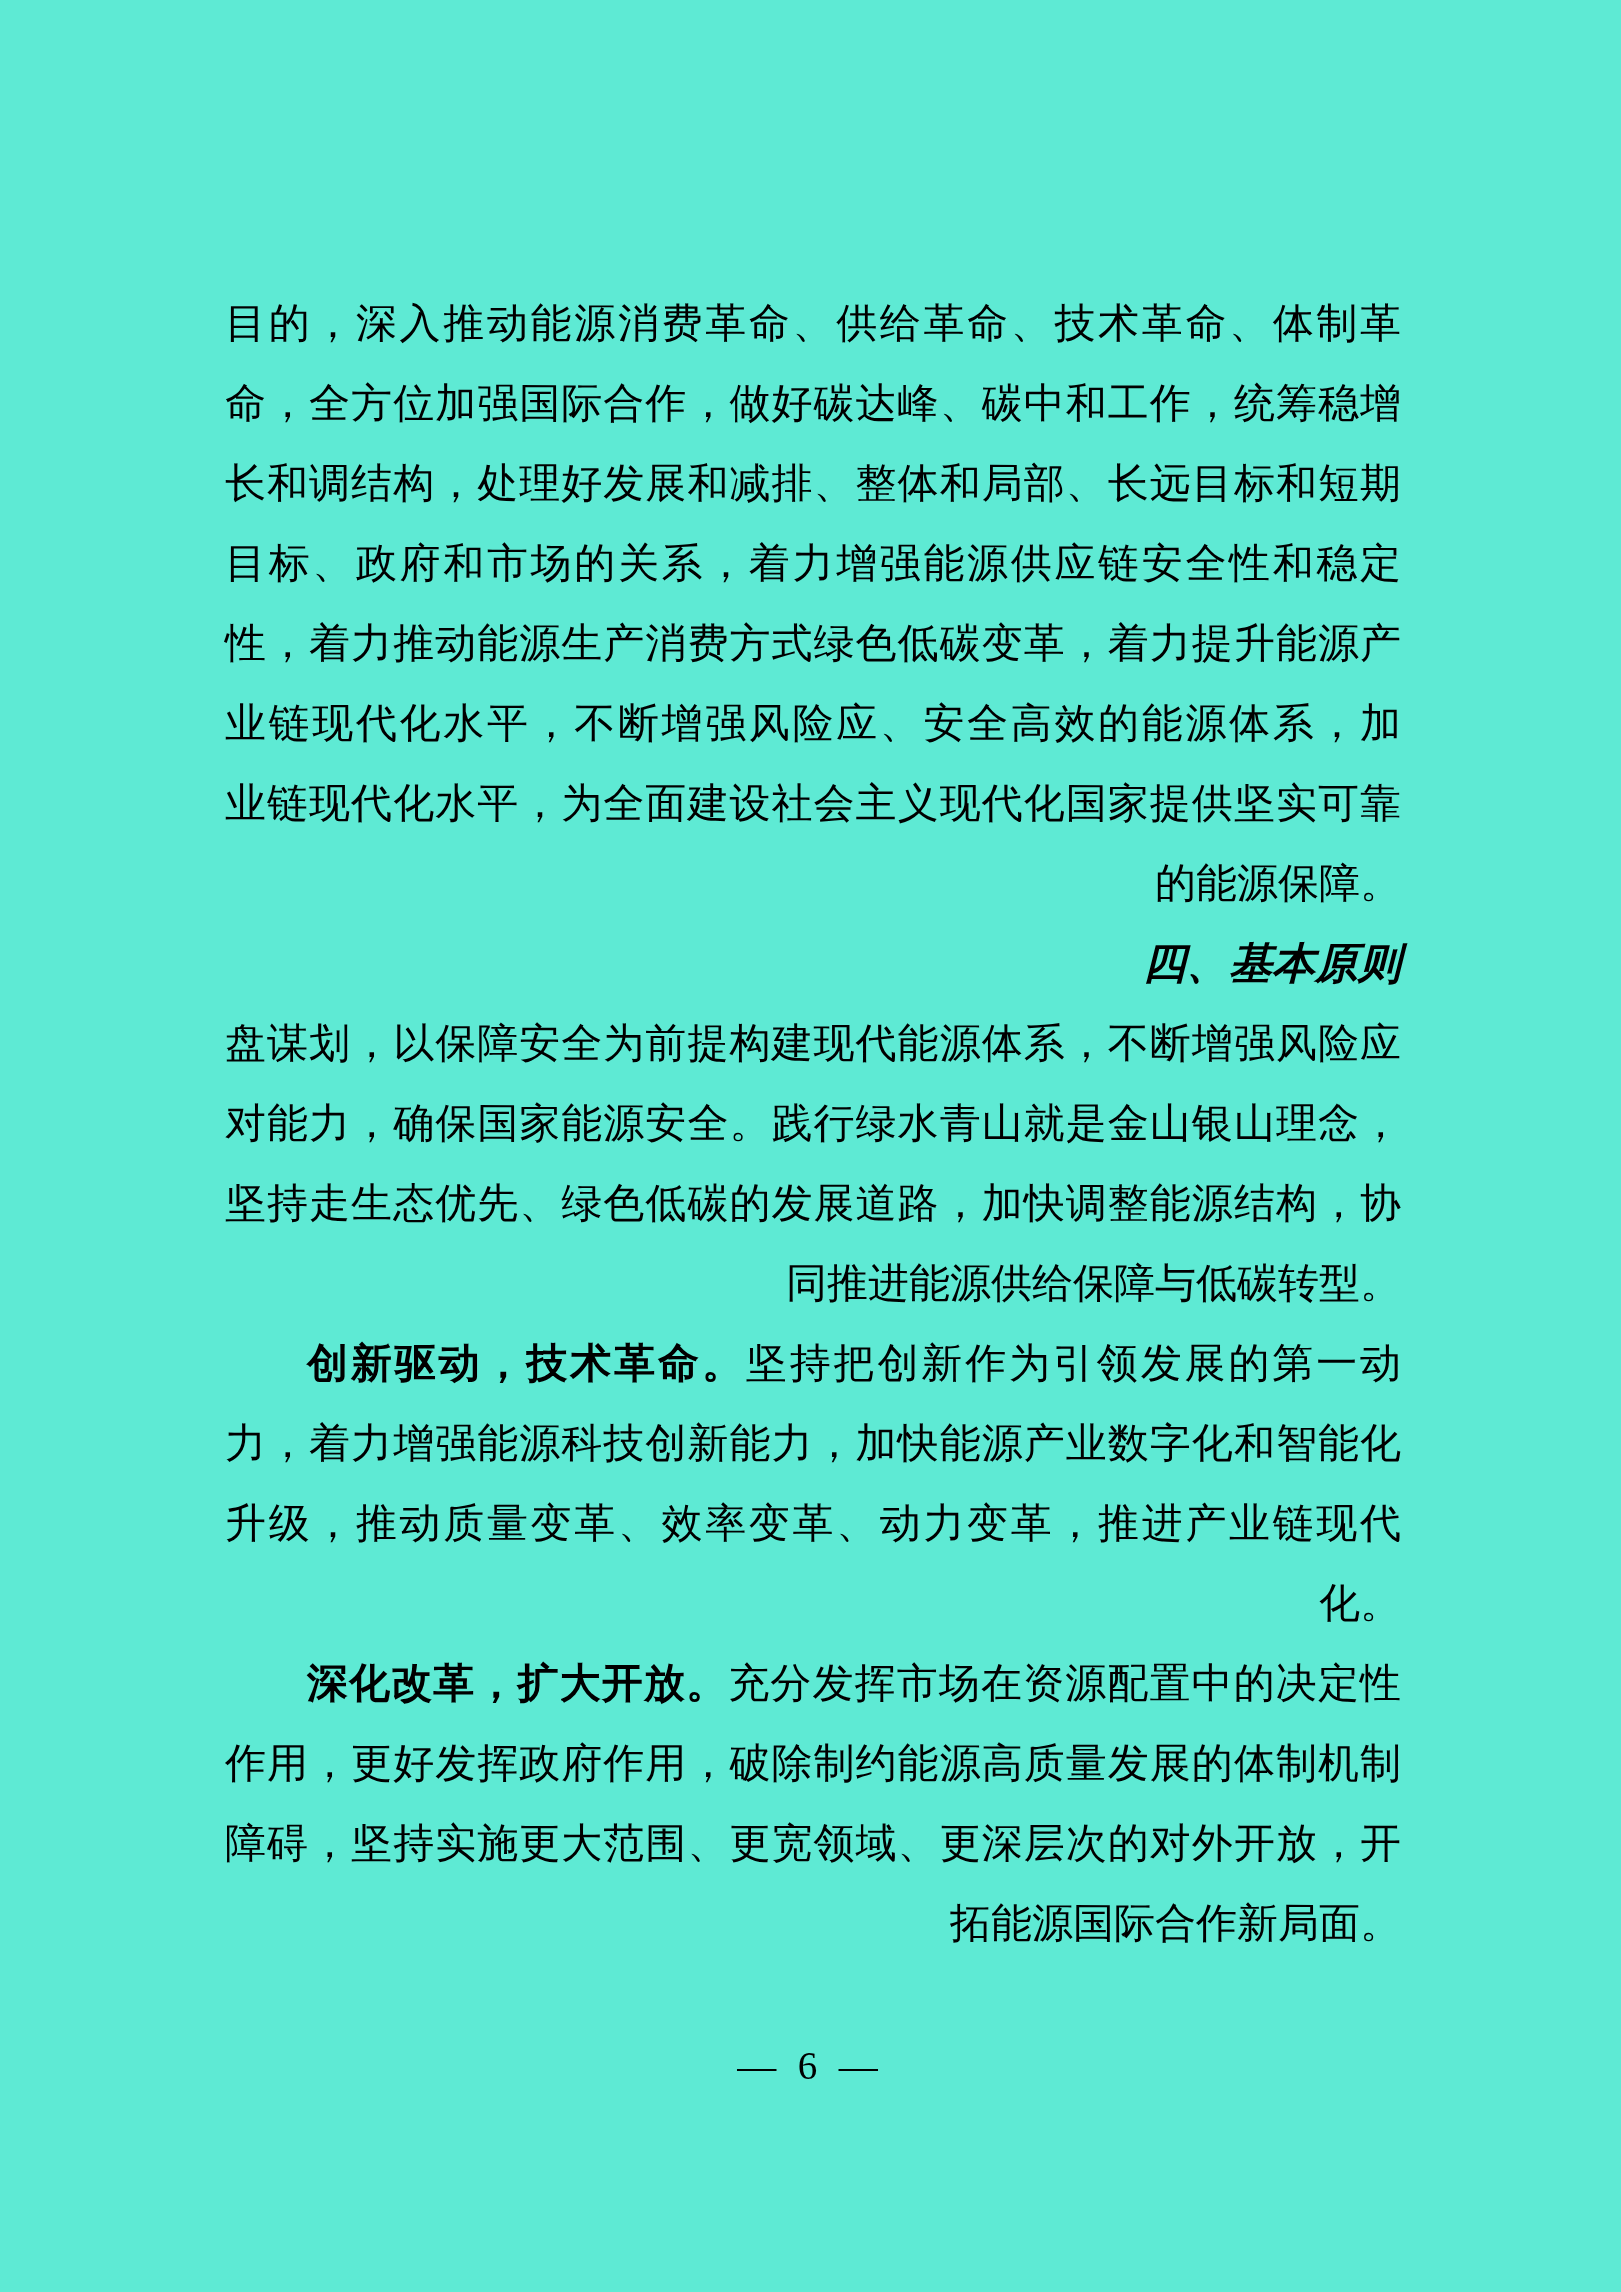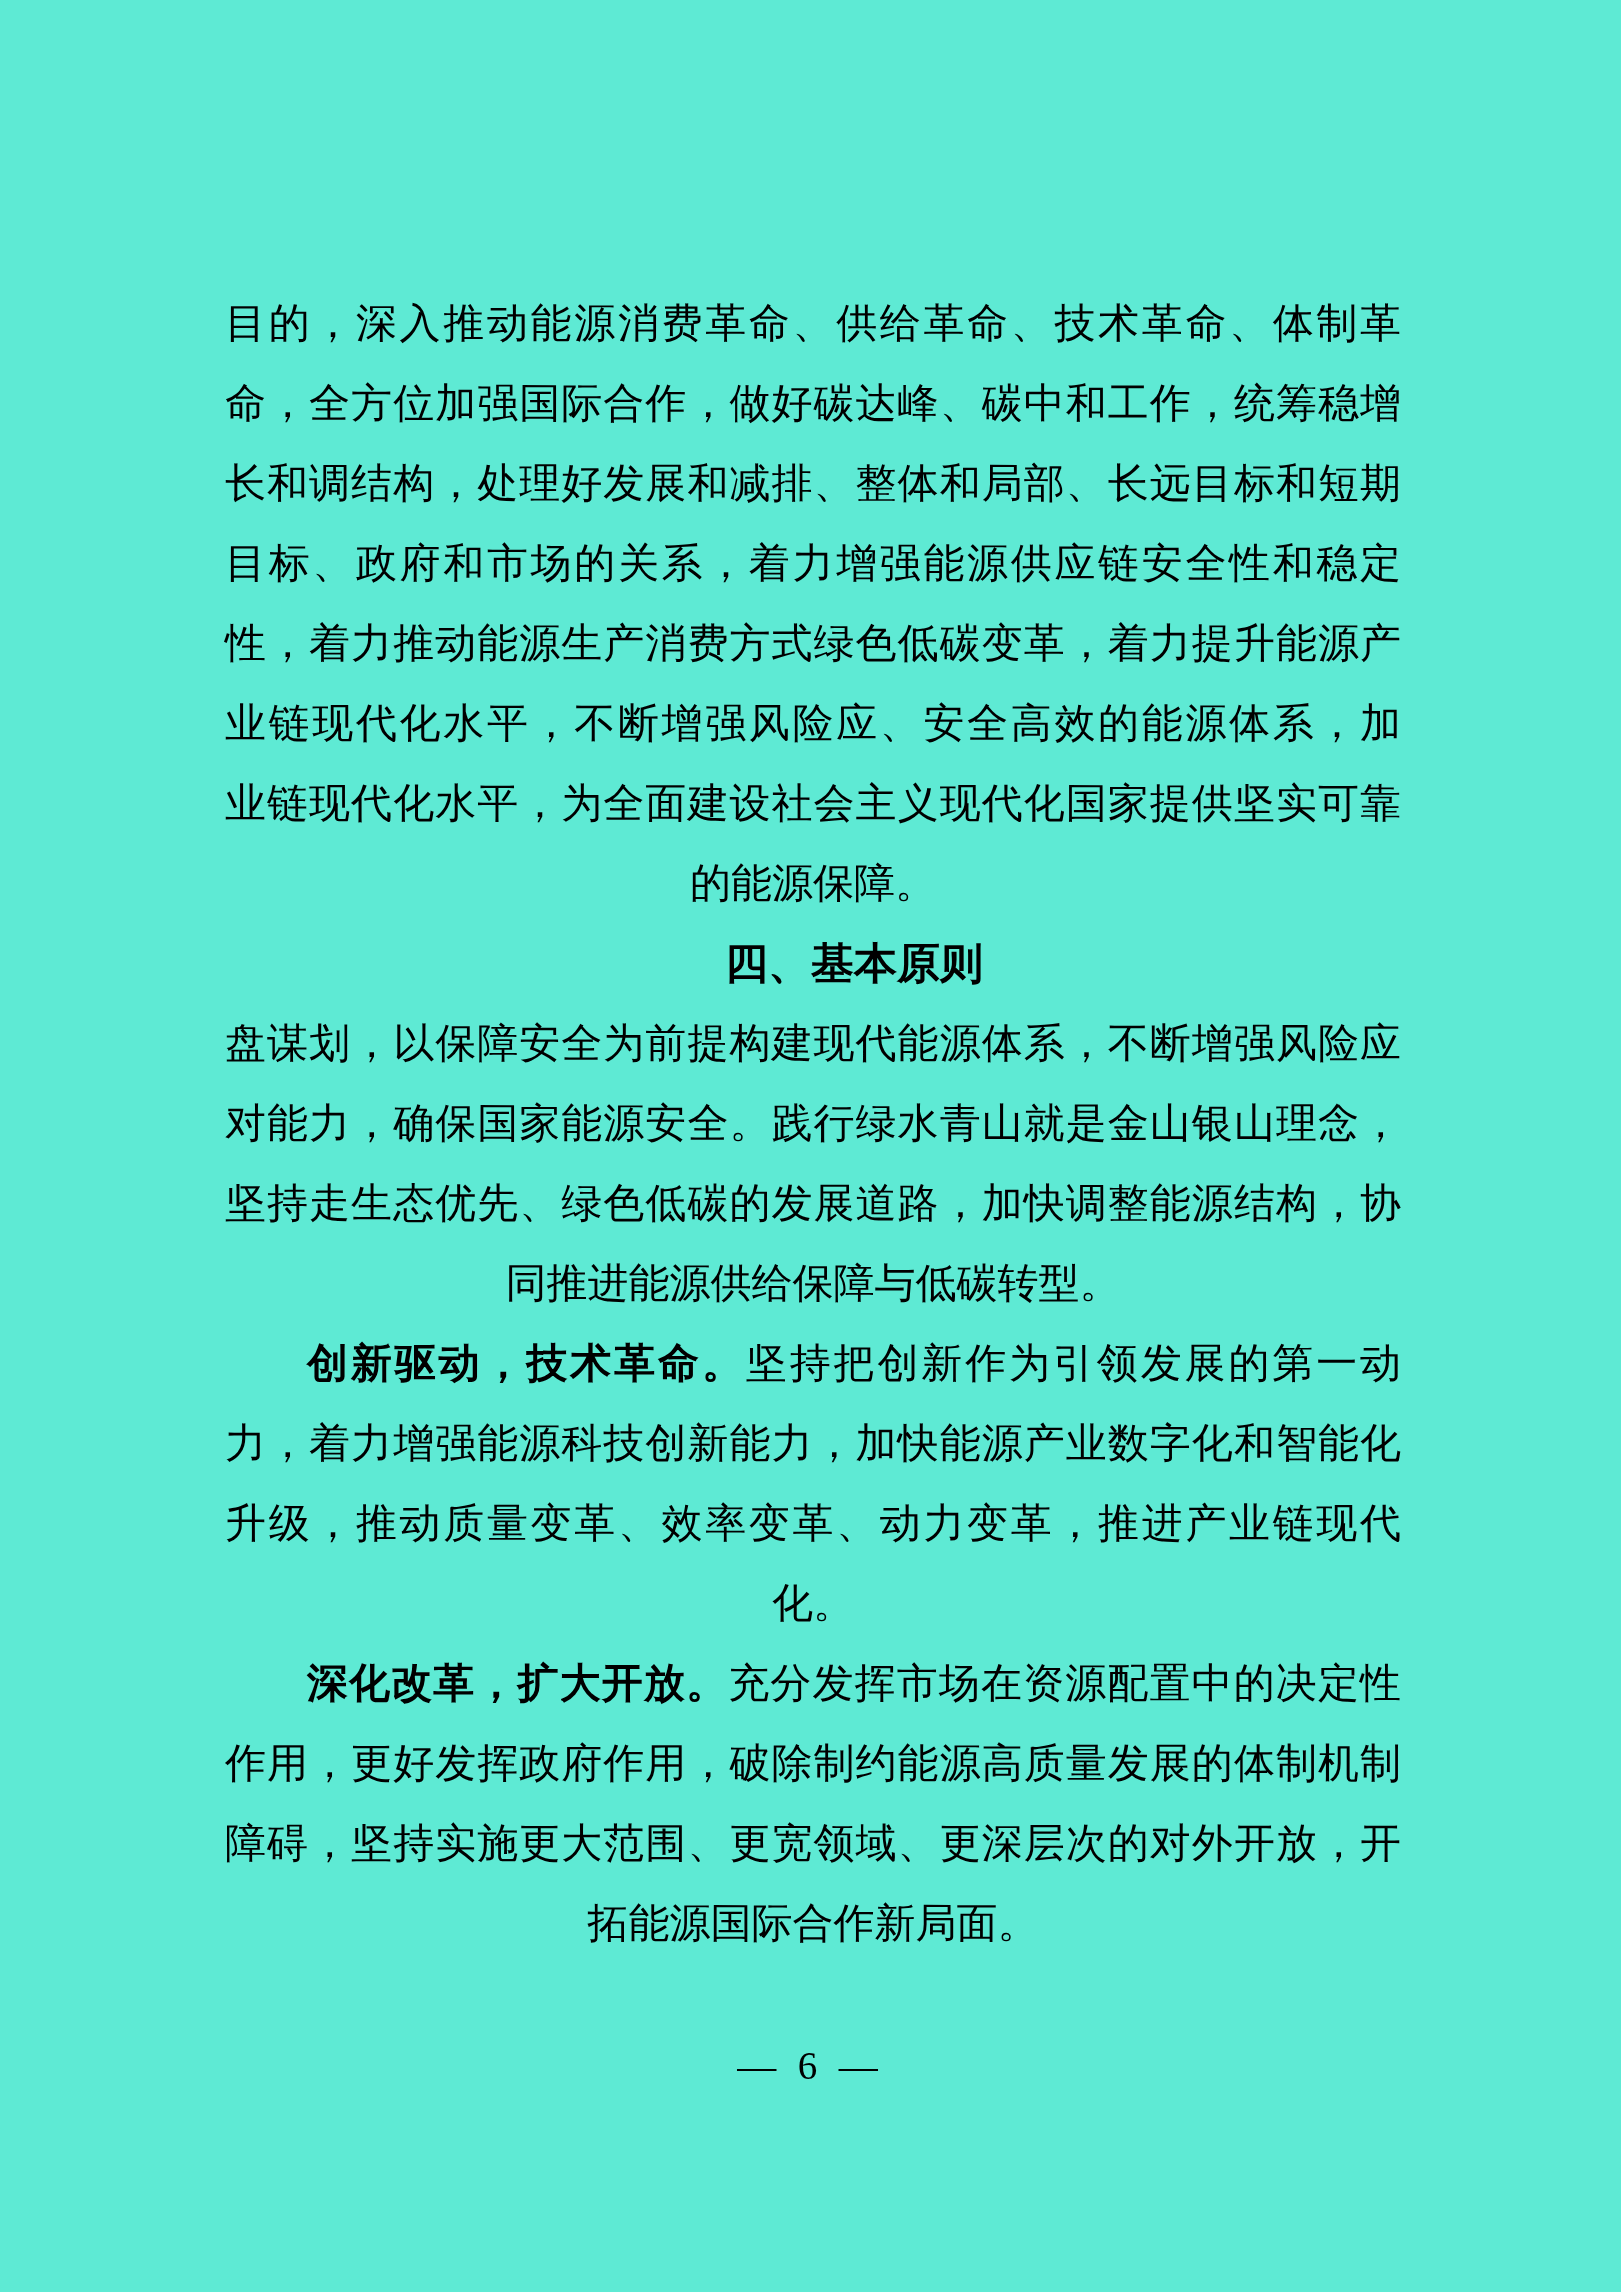--- a/index.html
+++ b/index.html
@@ -20,36 +20,37 @@
     position: absolute;
     left: 225px;
     top: 283px;
     width: 1176px;
   }
   .line {
     font-size: 41px;
     line-height: 80px;
     height: 80px;
     white-space: nowrap;
-    text-align: center;
+    text-align: right;
     color: #000000;
   }
   .line.just {
     white-space: normal;
     text-align: justify;
     text-align-last: justify;
     text-justify: inter-character;
   }
   .line.indent {
     text-indent: 82px;
   }
   .heading {
     font-family: "Liberation Sans", "DejaVu Sans", sans-serif;
     font-weight: bold;
     font-size: 43px;
+    font-style: italic;
   }
   .lead {
     font-weight: bold;
   }
   .footer {
     position: absolute;
     left: 0;
     top: 2042px;
     width: 1621px;
     text-align: center;

